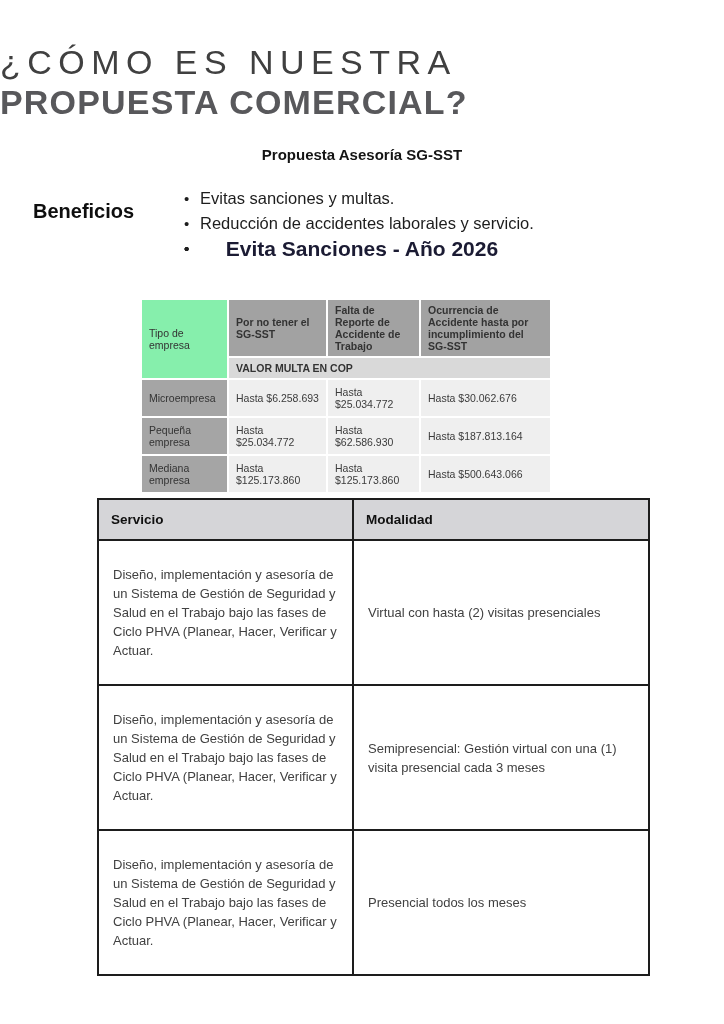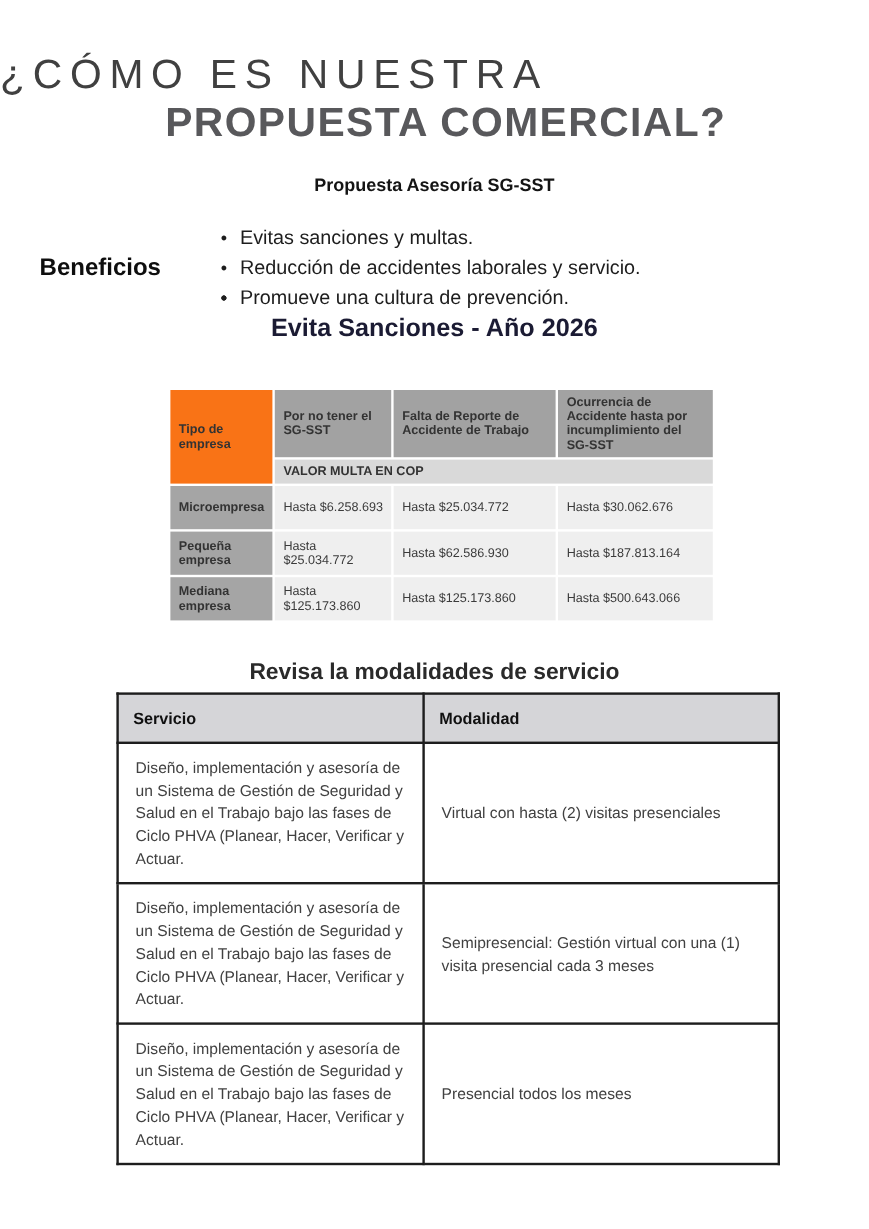--- a/index.html
+++ b/index.html
@@ -16,27 +16,25 @@
   .title1 {
     margin-top: 42px;
     text-align: left;
     font-size: 34px;
     line-height: 40px;
     font-weight: 400;
     letter-spacing: 0.19em;
     color: #404040;
   }
   .title2 {
-    text-align: center;
     font-size: 34px;
     line-height: 40px;
     font-weight: 800;
     letter-spacing: 0.035em;
     color: #58585b;
-    padding-left: 19px;
   }
   .subtitle {
     margin-top: 21px;
     text-align: center;
     font-size: 15px;
     line-height: 24px;
     font-weight: 700;
     color: #141414;
   }
 
@@ -75,26 +73,26 @@
     color: #3b3b3b;
   }
   table.t1 th, table.t1 td {
     padding: 4px 7px;
     vertical-align: middle;
     text-align: left;
     overflow: hidden;
   }
   table.t1 .c1 { width: 85px; }
   table.t1 .c2 { width: 97px; }
-  table.t1 .c3 { width: 135px; }
+  table.t1 .c3 { width: 91px; }
   table.t1 .c4 { width: 129px; }
   table.t1 th.colhead { background: #a2a2a2; font-weight: 700; height: 40px; color: #333333; }
-  table.t1 th.corner  { background: #f97316; font-weight: 700; color: #333333; }
+  table.t1 th.corner  { background: #86efac; font-weight: 400; color: #333333; }
   table.t1 td.valor   { background: #d9d9d9; font-weight: 700; height: 20px; color: #333333; }
-  table.t1 td.rowhead { background: #a5a5a5; font-weight: 700; height: 36px; color: #333333; }
+  table.t1 td.rowhead { background: #a5a5a5; font-weight: 400; height: 36px; color: #333333; }
   table.t1 td.money   { background: #efefef; height: 36px; }
 
   
   .modalities-heading {
     margin-top: 30px;
     text-align: center;
     font-size: 19px;
     line-height: 24px;
     font-weight: 700;
     color: #2a2a2a;
@@ -113,41 +111,41 @@
     font-size: 13.5px;
     font-weight: 700;
     color: #101010;
     padding: 12px 12px;
   }
   table.t2 .sc { width: 255px; }
   table.t2 td {
     font-size: 13px;
     line-height: 19px;
     color: #414141;
-    padding: 10px 14px;
+    padding: 24px 14px;
     height: 88px;
   }
 </style>
 </head>
 <body>
 
 <div class="page">
 
   <div class="title1">¿CÓMO ES NUESTRA</div>
   <div class="title2">PROPUESTA COMERCIAL?</div>
   <div class="subtitle">Propuesta Asesoría SG-SST</div>
 
   <div class="benefits">
     <div class="benefits-label">Beneficios</div>
     <ul class="benefits-list">
       <li><span class="bullet-dot">•</span><span>Evitas sanciones y multas.</span></li>
       <li><span class="bullet-dot">•</span><span>Reducción de accidentes laborales y servicio.</span></li>
       <li><span class="bullet-dot">•</span></li>
       <li><span class="bullet-dot">•</span></li>
-      <li><span class="bullet-dot">•</span><span>Promueve una cultura de prevención.</span></li>
+      <li><span class="bullet-dot">•</span></li>
     </ul>
   </div>
 
   <div class="sanctions-heading">Evita Sanciones - Año 2026</div>
 
   <div class="t1-wrap">
     <table class="t1">
       <tbody>
           <tr>
         <th class="corner c1" rowspan="2">Tipo de empresa</th>
@@ -173,21 +171,20 @@
       <tr>
         <td class="rowhead c1">Mediana empresa</td>
         <td class="money c2">Hasta $125.173.860</td>
         <td class="money c3">Hasta $125.173.860</td>
         <td class="money c4">Hasta $500.643.066</td>
       </tr>
     </tbody>
       </table>
   </div>
 
-  <div class="modalities-heading">Revisa la modalidades de servicio</div>
 
   <div class="t2-wrap">
     <table class="t2">
       <tbody>
           <tr>
         <th class="sc">Servicio</th>
         <th>Modalidad</th>
       </tr>
       <tr>
         <td>Diseño, implementación y asesoría de un Sistema de Gestión de Seguridad y Salud en el Trabajo bajo las fases de Ciclo PHVA (Planear, Hacer, Verificar y Actuar.</td>

